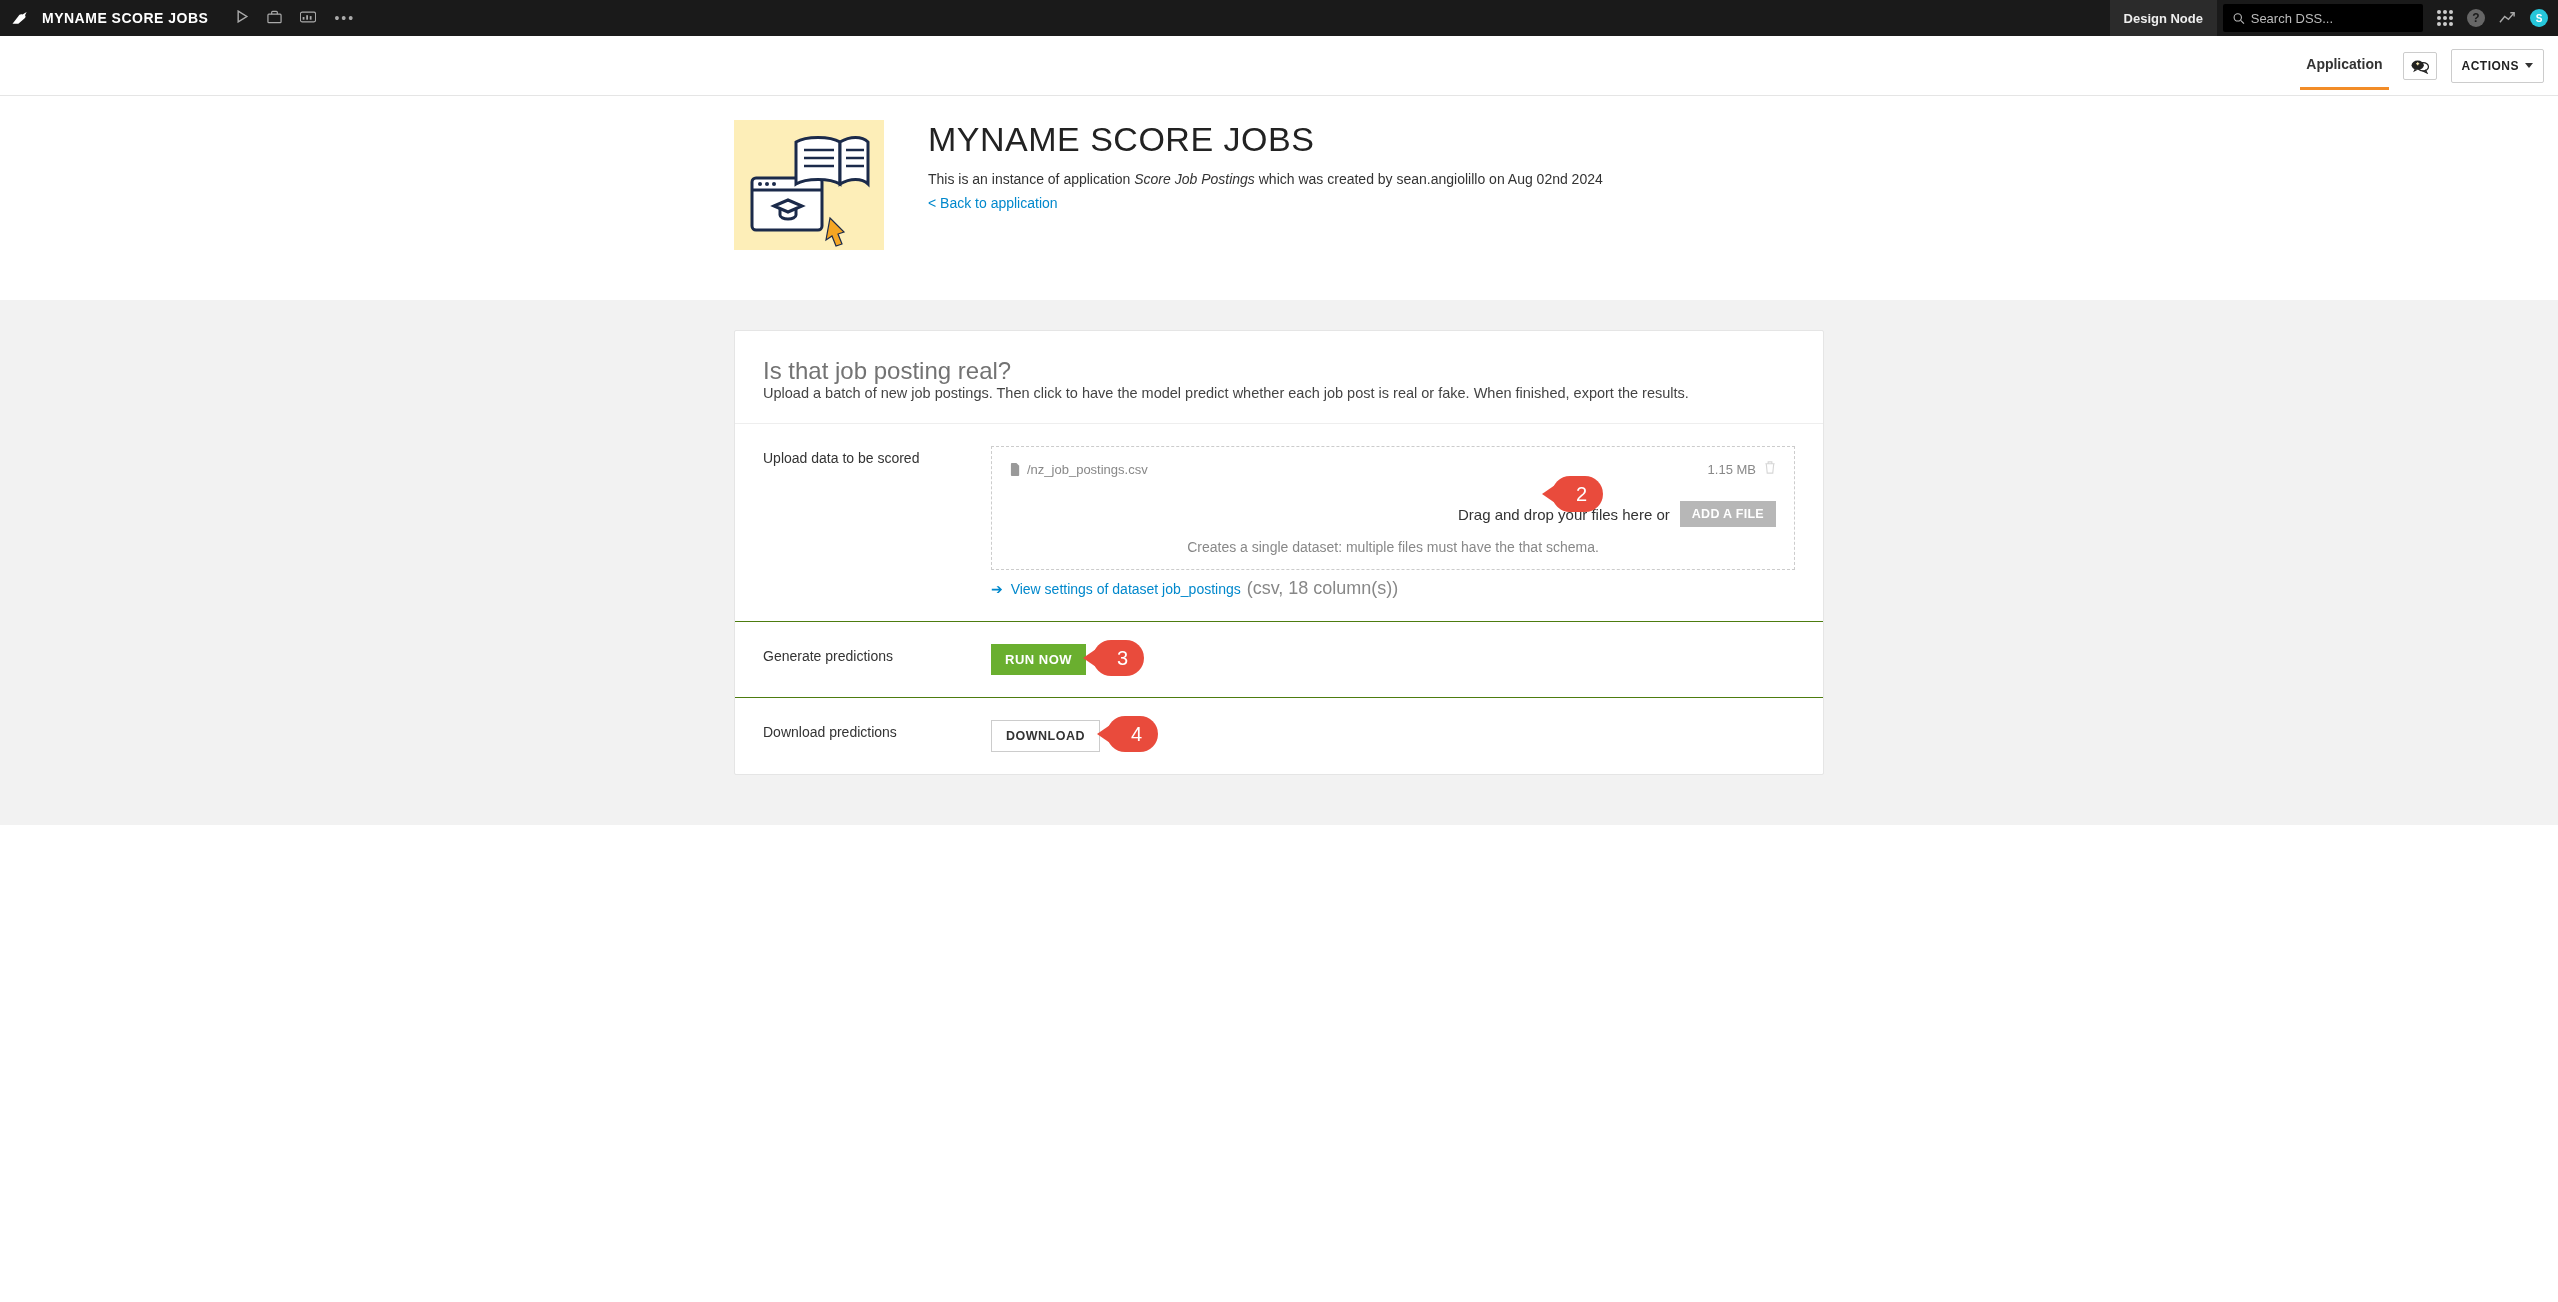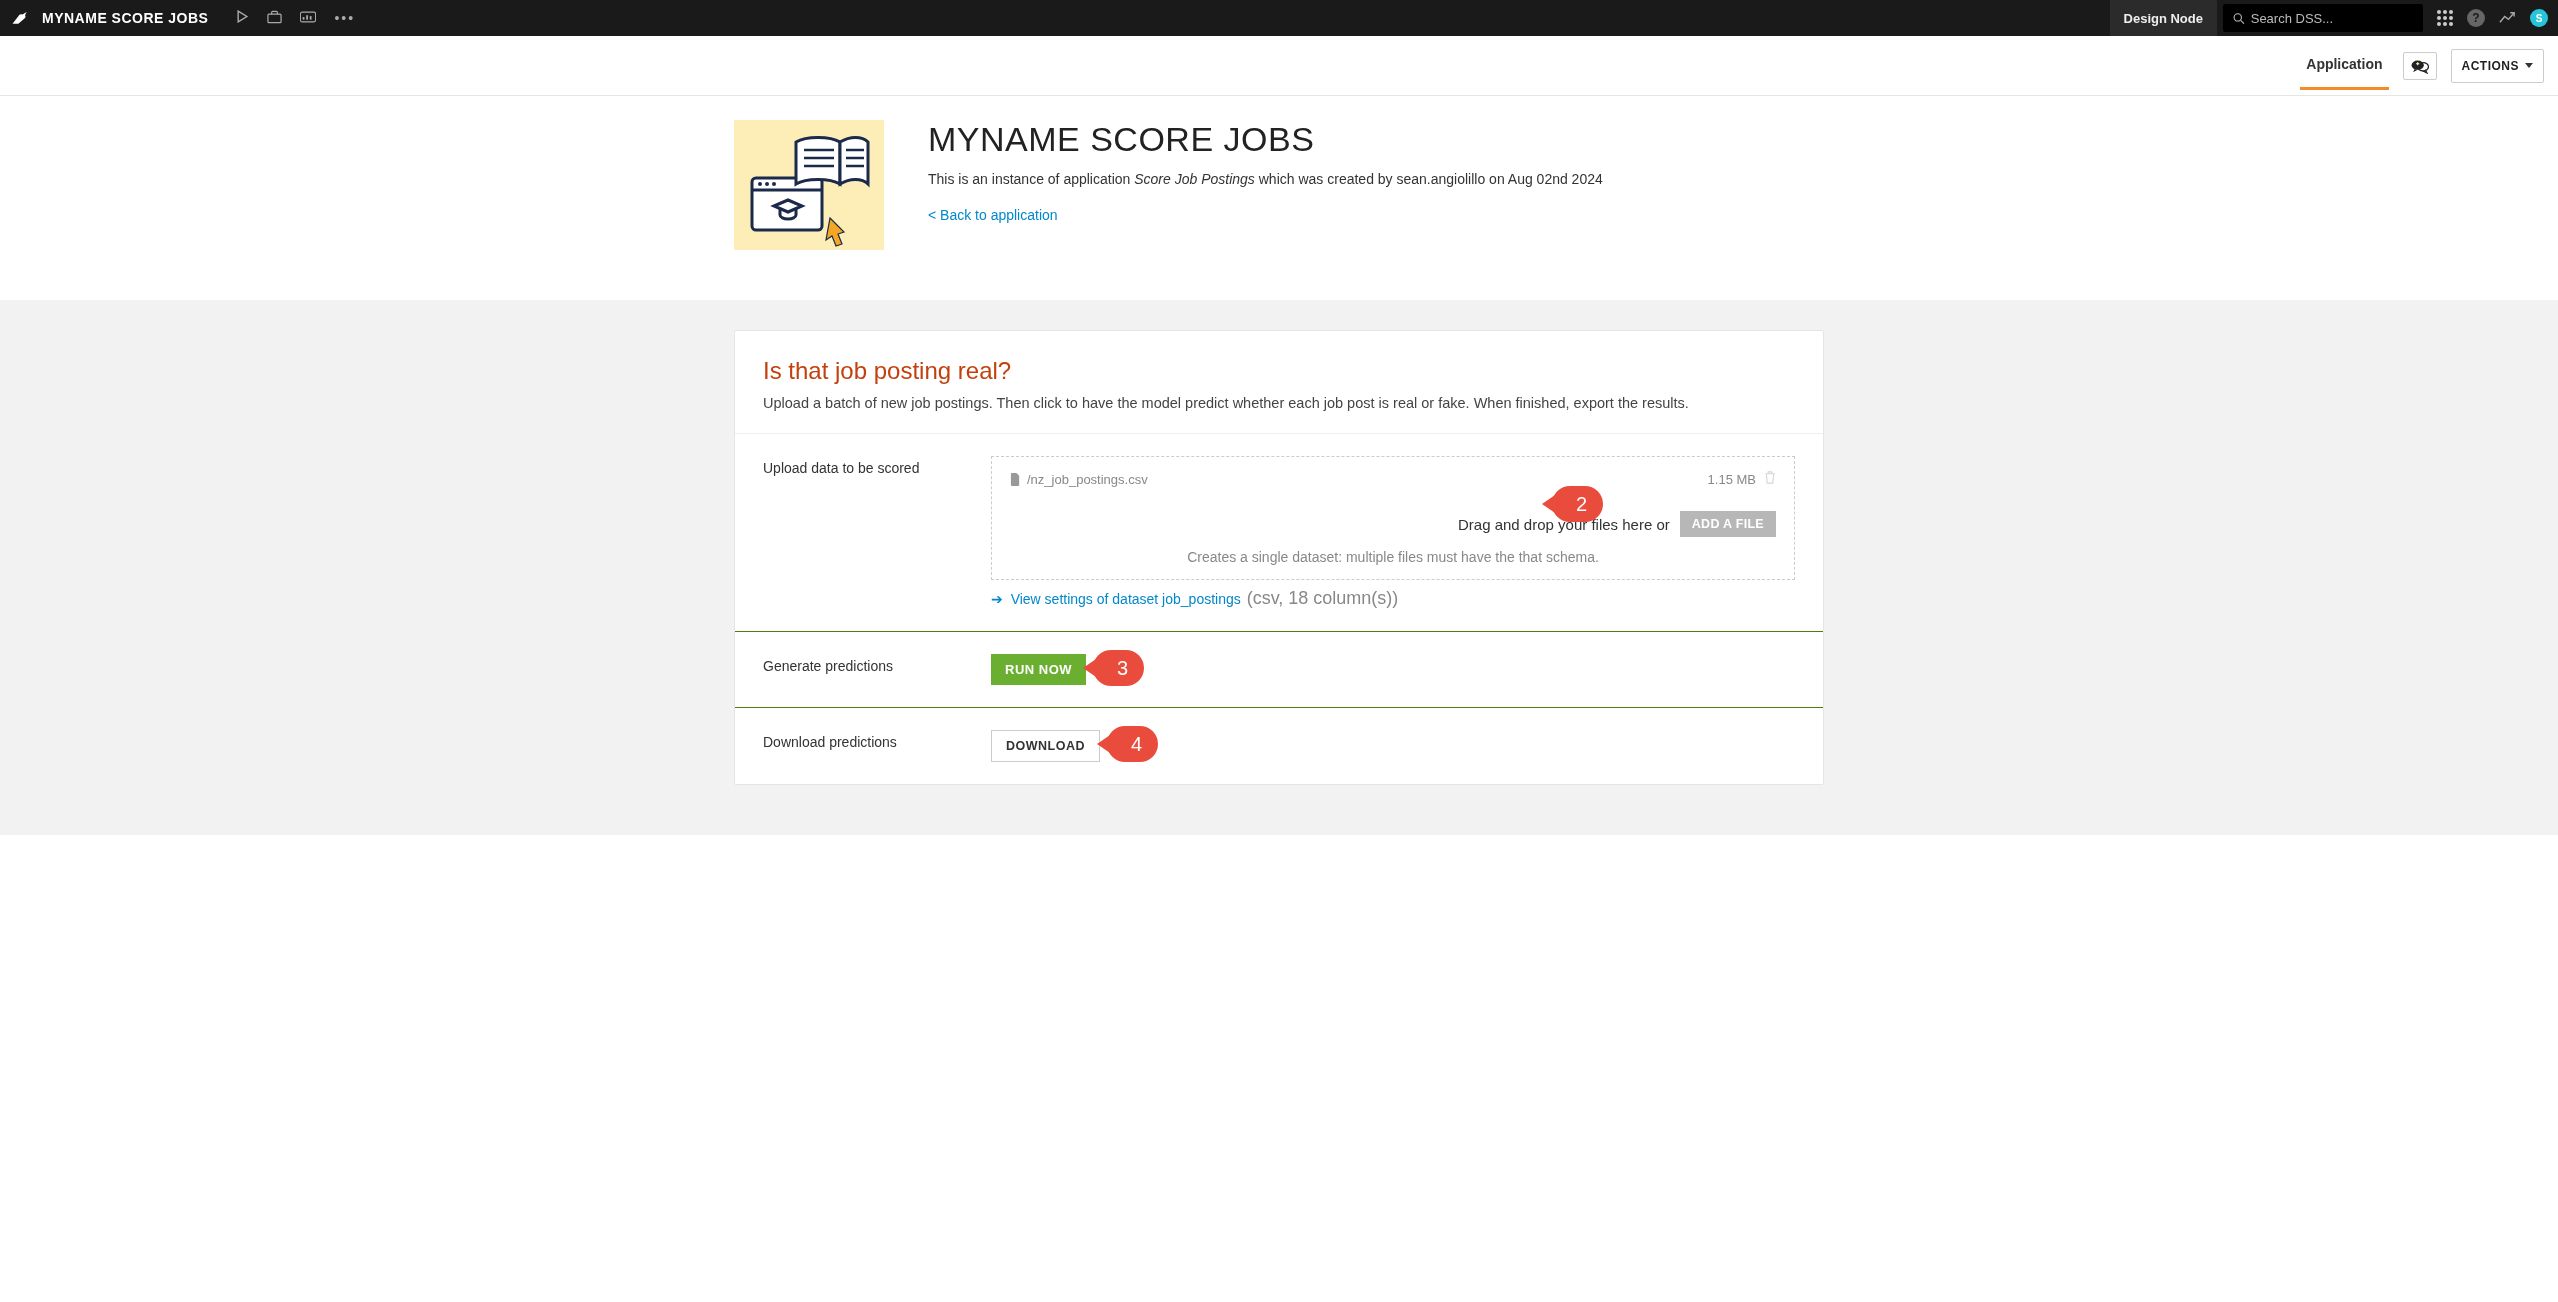--- a/index.html
+++ b/index.html
@@ -149,21 +149,21 @@
     position: relative;
     flex-shrink: 0;
   }
   .app-title {
     font-size: 34px;
     font-weight: 500;
     color: #222;
     letter-spacing: 0.5px;
     margin-bottom: 12px;
   }
-  .app-desc { font-size: 14px; color: #333; margin-bottom: 20px; }
+  .app-desc { font-size: 14px; color: #333; margin-bottom: 8px; }
   .app-desc em { font-style: italic; }
   .back-link { color: #0088cc; font-size: 14px; text-decoration: none; }
 
   
   .body-region {
     background: #f2f2f2;
     padding: 30px 0 50px;
     display: flex;
     justify-content: center;
     min-height: 500px;
@@ -171,21 +171,21 @@
   .card {
     width: 1090px;
     background: #fff;
     border: 1px solid #e5e5e5;
     border-radius: 2px;
   }
   .card-header {
     padding: 26px 28px 22px;
     border-bottom: 1px solid #eee;
   }
-  .card-title { font-size: 24px; color: #c2410c; font-weight: 400; margin-bottom: 10px; }
+  .card-title { font-size: 24px; color: #737373; font-weight: 400; }
   .card-desc { font-size: 14.5px; color: #444; }
 
   .row {
     display: flex;
     padding: 22px 28px;
     border-bottom: 1px solid #4d7c0f;
     align-items: flex-start;
   }
   .row:last-child { border-bottom: none; }
   .row-label {

